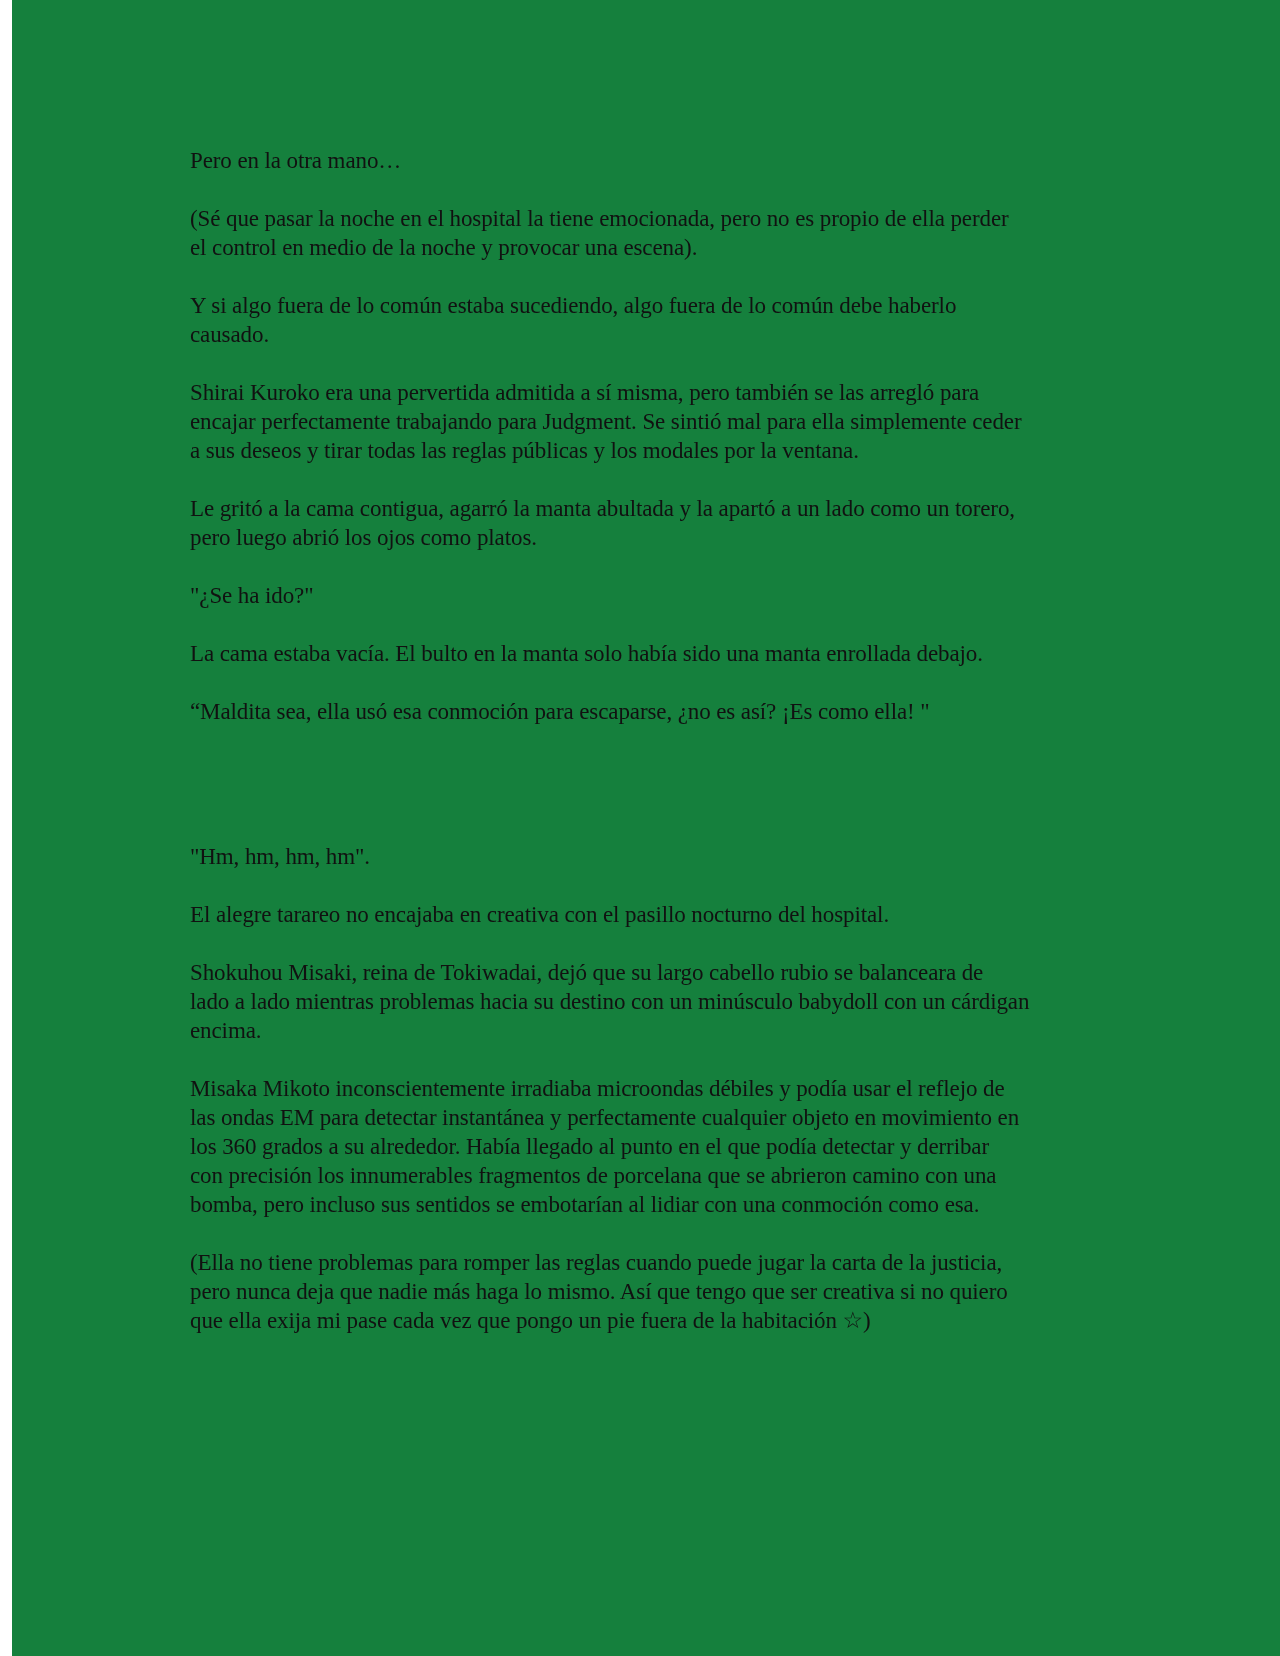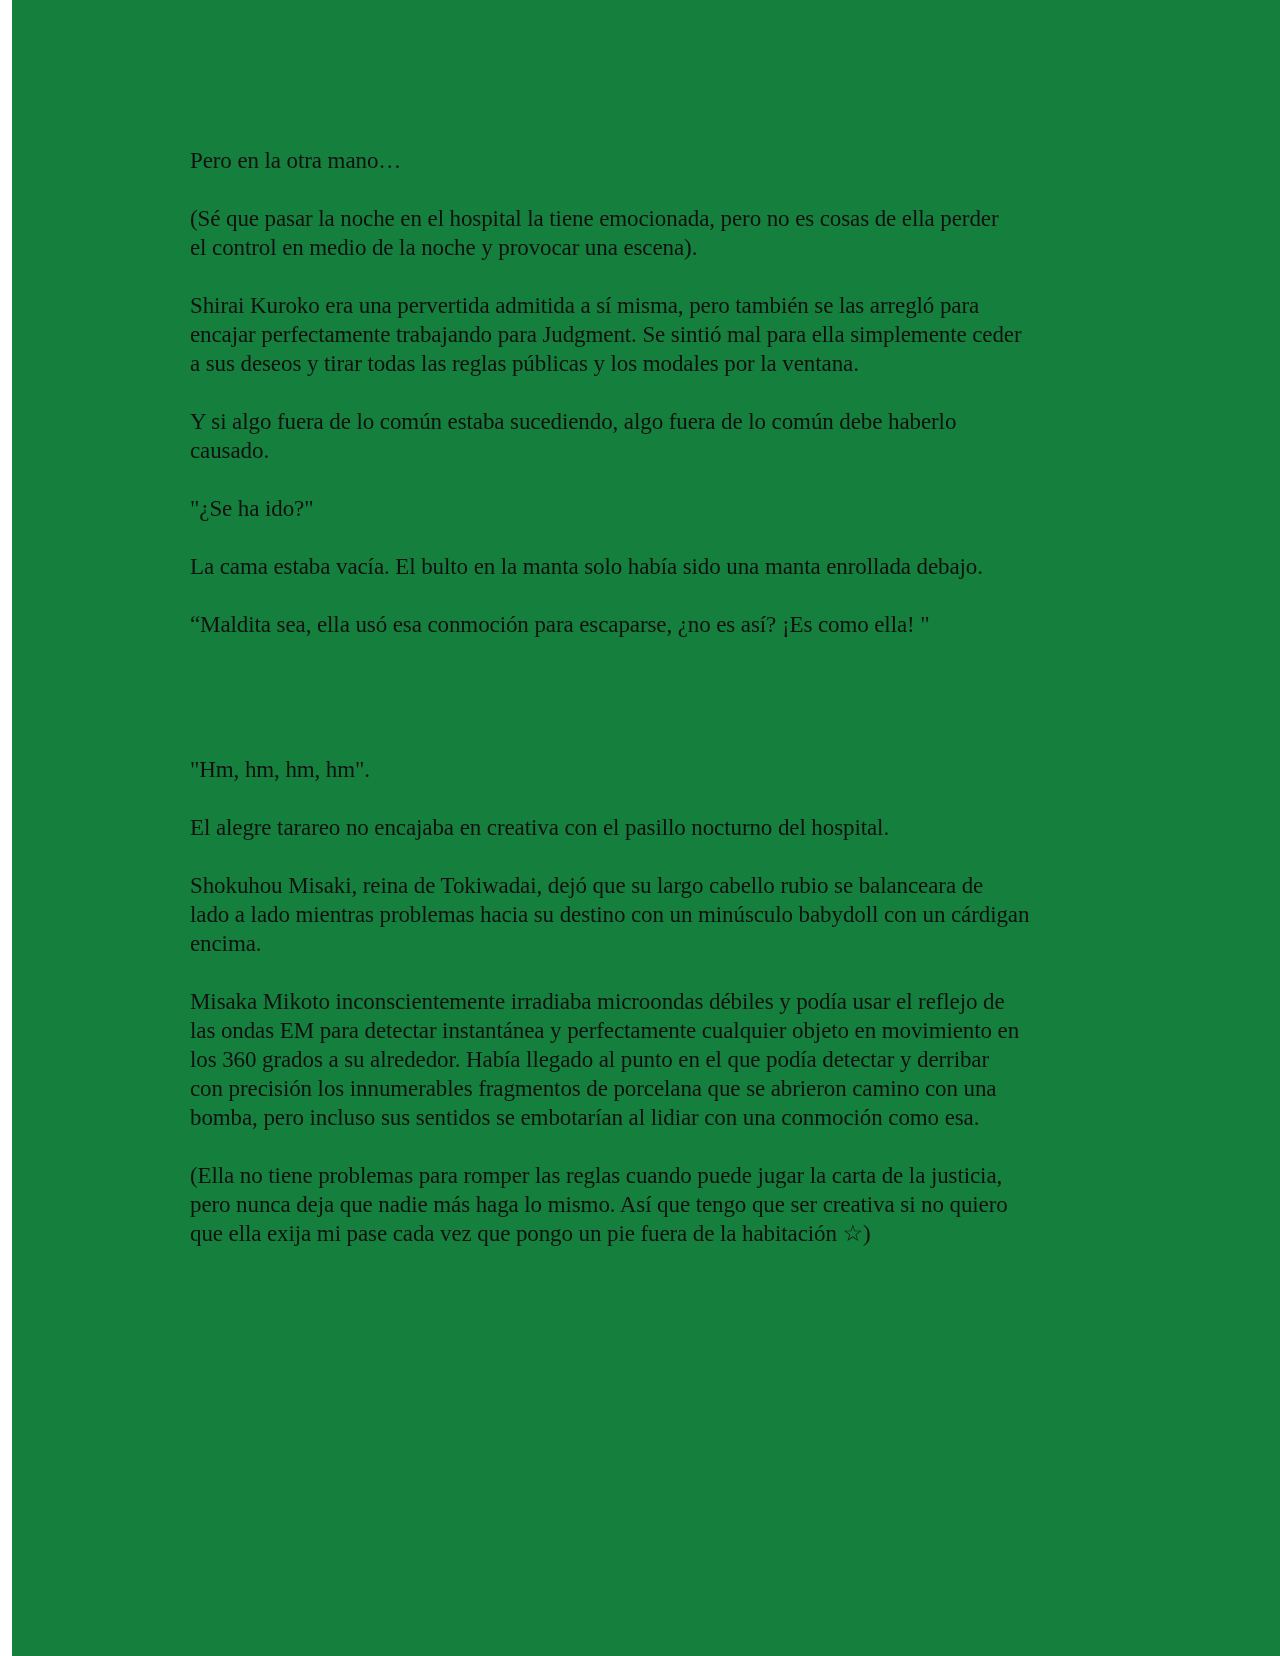--- a/index.html
+++ b/index.html
@@ -16,27 +16,29 @@
   .para { margin: 0 0 29px 0; white-space: pre-line; }
   .spacer { height: 87px; }
   .it { font-style: italic; }
 </style>
 </head>
 <body>
 
 <div class="page">
   <div class="text">
     <p class="para">Pero en la otra mano…</p>
-    <p class="para">(Sé que pasar la noche en el hospital la tiene emocionada, pero no es cosas de ella perder
+    <p class="para">(Sé que pasar la noche en el hospital la tiene emocionada, pero no es propio de ella perder
 el control en medio de la noche y provocar una escena).</p>
+    <p class="para">Y si algo fuera de lo común estaba sucediendo, algo fuera de lo común debe haberlo
+causado.</p>
     <p class="para">Shirai Kuroko era una pervertida admitida a sí misma, pero también se las arregló para
 encajar perfectamente trabajando para Judgment. Se sintió mal para ella simplemente ceder
 a sus deseos y tirar todas las reglas públicas y los modales por la ventana.</p>
-    <p class="para">Y si algo fuera de lo común estaba sucediendo, algo fuera de lo común debe haberlo
-causado.</p>
+    <p class="para">Le gritó a la cama contigua, agarró la manta abultada y la apartó a un lado como un torero,
+pero luego abrió los ojos como platos.</p>
     <p class="para">"¿Se ha ido?"</p>
     <p class="para">La cama estaba vacía. El bulto en la manta solo había sido una manta enrollada debajo.</p>
     <p class="para">“Maldita sea, ella usó esa conmoción para escaparse, ¿no es así? ¡Es como ella! "</p>
     <div class="spacer"></div>
     <p class="para">"Hm, hm, hm, hm".</p>
     <p class="para">El alegre tarareo no encajaba en creativa con el pasillo nocturno del hospital.</p>
     <p class="para">Shokuhou Misaki, reina de Tokiwadai, dejó que su largo cabello rubio se balanceara de
 lado a lado mientras problemas hacia su destino con un minúsculo babydoll con un cárdigan
 encima.</p>
     <p class="para">Misaka Mikoto inconscientemente irradiaba microondas débiles y podía usar el reflejo de

